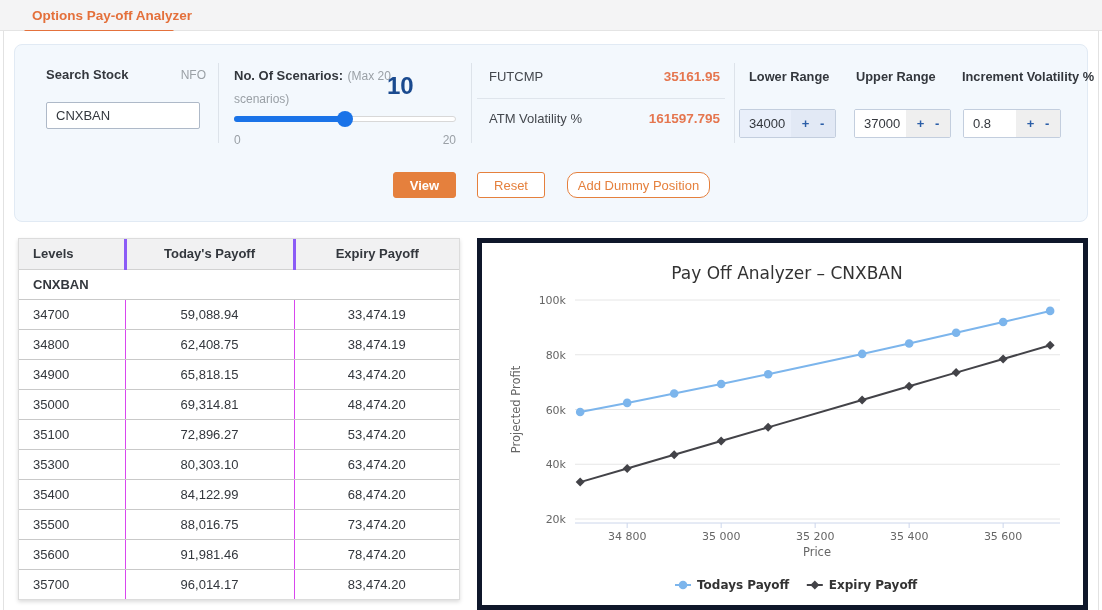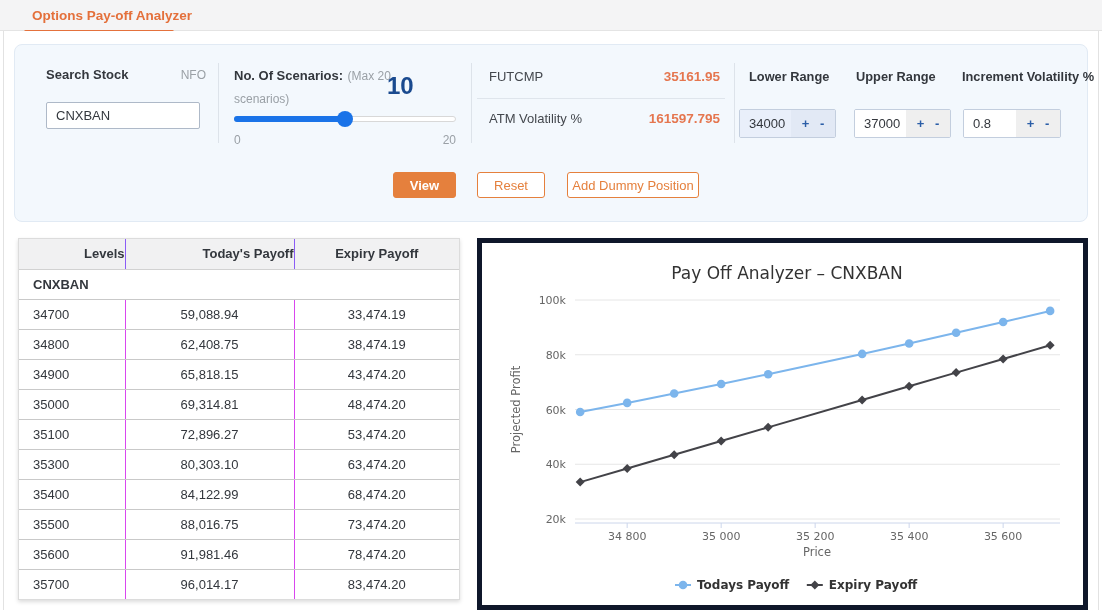--- a/index.html
+++ b/index.html
@@ -63,31 +63,31 @@
   .spinner.selected .spin-val { background:#e9effa; }
   .spinner.selected .spin-btns { background:#e2e9f5; }
 
   
   .btn { position:absolute; top:172px; height:26px; border-radius:3px; font-size:13px;
          display:flex; align-items:center; justify-content:center; cursor:pointer;
          font-family:"Liberation Sans", sans-serif; }
   .btn-view  { left:393px; width:63px;  background:#e5803d; color:#fff; border:1px solid #e5803d;font-weight:bold; }
   .btn-ghost { background:#fff; color:#e5803d; border:1px solid #e5803d;text-align:center; }
   .btn-reset { left:477px; width:68px; }
-  .btn-add   { left:567px; width:132px; }
+  .btn-add   { left:567px; width:143px;border-radius:10px; }
 
   
   .table-card { position:absolute; left:18px; top:238px; width:442px;
                 border:1px solid #dcdcdc; background:#fff;
                 box-shadow:0 2px 4px rgba(0,0,0,0.14); }
   table { border-collapse:collapse; table-layout:fixed; width:440px; font-size:13px; color:#33373d; }
   col.c1{width:106px;} col.c2{width:169px;} col.c3{width:165px;}
   thead th { background:#f1f1f2; font-weight:bold; height:30px;
              border-bottom:1px solid #d2d2d2; }
-  thead th:not(:last-child){ border-right:1px solid #8b5cf6;text-align:right; }
+  thead th:not(:last-child){ border-right:3px solid #8b5cf6; }
   th.left, td.left { text-align:left; padding-left:14px; }
   th.center, td.center { text-align:center; }
   tr.group-row td { font-weight:bold; height:30px; border-bottom:1px solid #c9c9c9; }
   tbody td { height:30px; border-bottom:1px solid #c9c9c9; }
   tbody tr:last-child td { border-bottom:none; }
   tbody tr:not(.group-row) td:not(:last-child){ border-right:1px solid #d946ef; }
 
   
   .chart-card { position:absolute; left:477px; top:238px; width:611px; height:372px;
                 border:5px solid #0f172a; background:#fff; }

